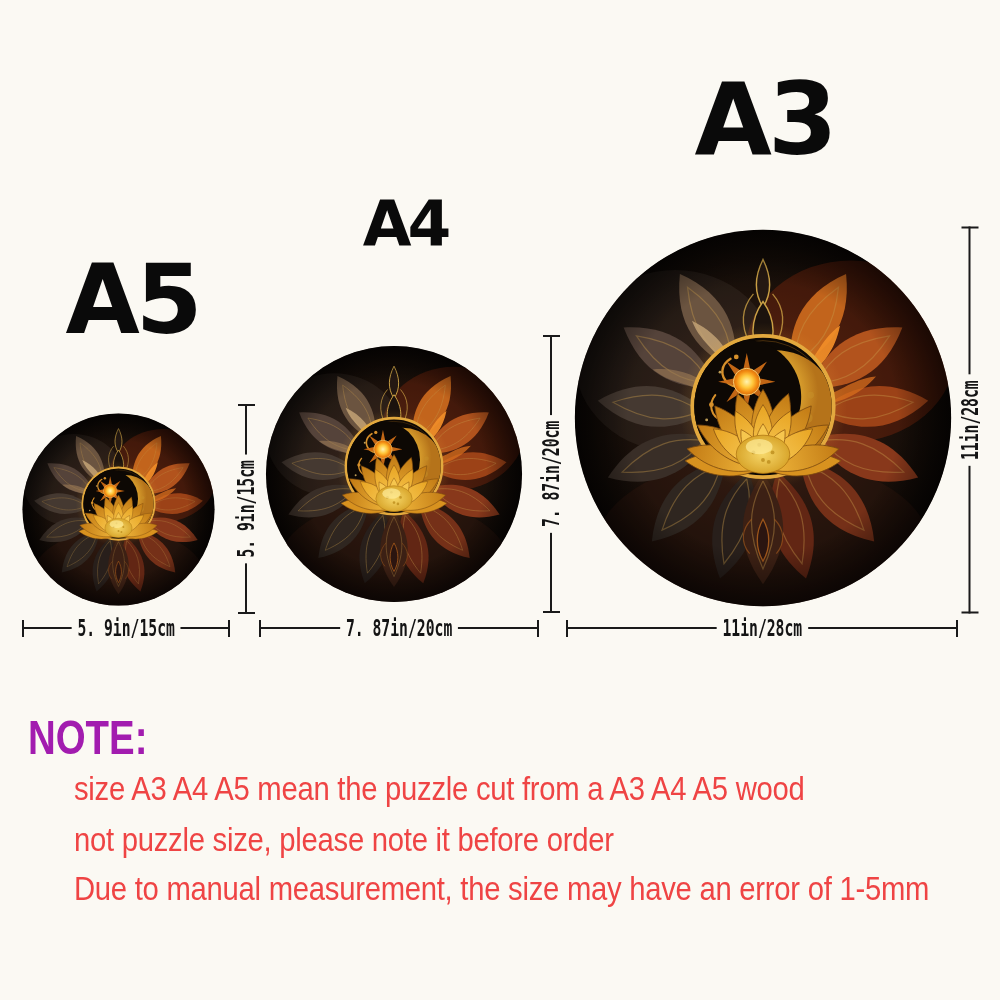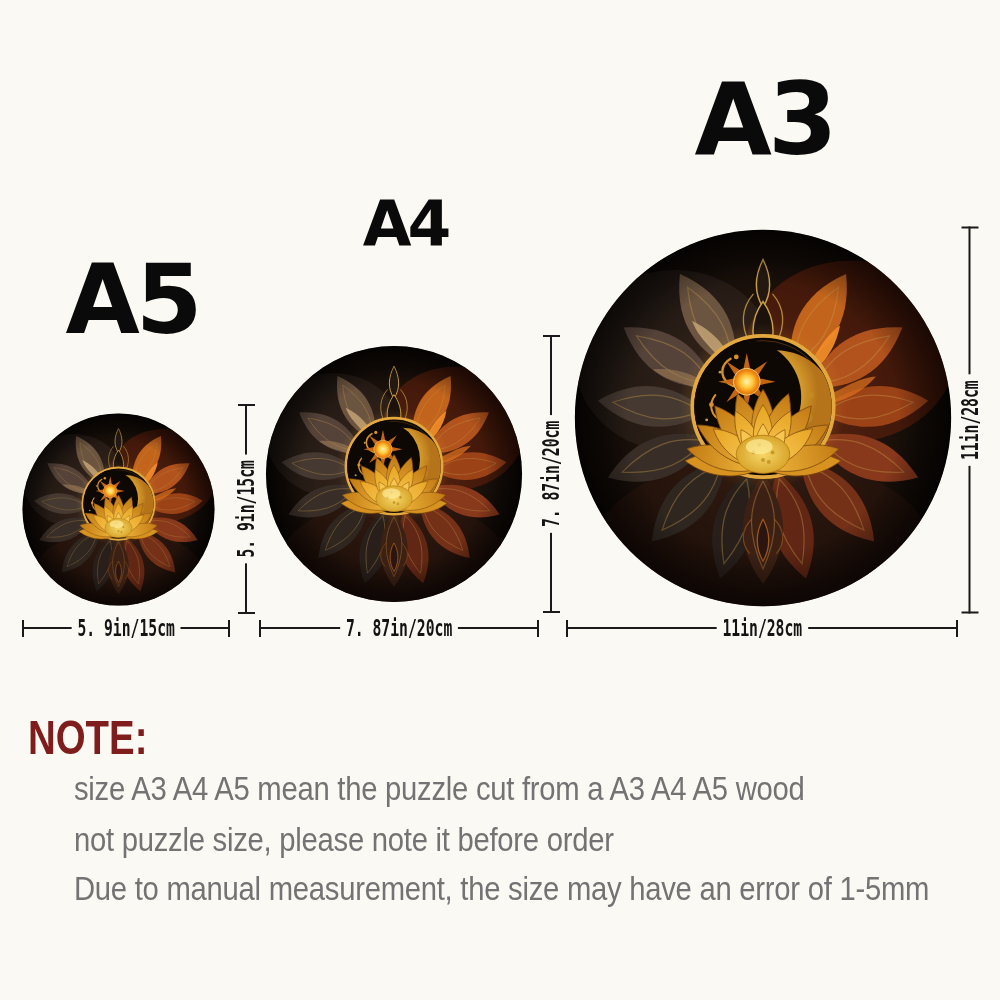--- a/index.html
+++ b/index.html
@@ -75,29 +75,29 @@
   .dim.h.a3{left:566px;width:392px;top:611px;}
   
   .dim.v.a5{left:141px;top:492px;width:210px;}
   .dim.v.a4{left:412px;top:457px;width:278px;}
   .dim.v.a3{left:776px;top:403px;width:387px;}
 
   
   .note-heading{
     position:absolute;left:28px;top:714px;
     font-size:48px;font-weight:bold;line-height:1;
-    color:#7f1d1d;
+    color:#a21caf;
     white-space:nowrap;
     text-align:right;
   }
   .note-heading>span{display:inline-block;transform:scaleX(.8);transform-origin:left center;}
   .note-line{
     position:absolute;left:74px;
     font-size:34px;line-height:1.1;
-    color:#737373;
+    color:#ef4444;
     letter-spacing:-.3px;
     white-space:nowrap;
   }
   .note-line>span{display:inline-block;transform:scaleX(.86);transform-origin:left center;}
   .note-line.l1{top:770px;}
   .note-line.l2{top:821px;text-decoration:underline;}
   .note-line.l3{top:870px;}
 
   .defs-holder{position:absolute;width:0;height:0;overflow:hidden;}
 </style>

